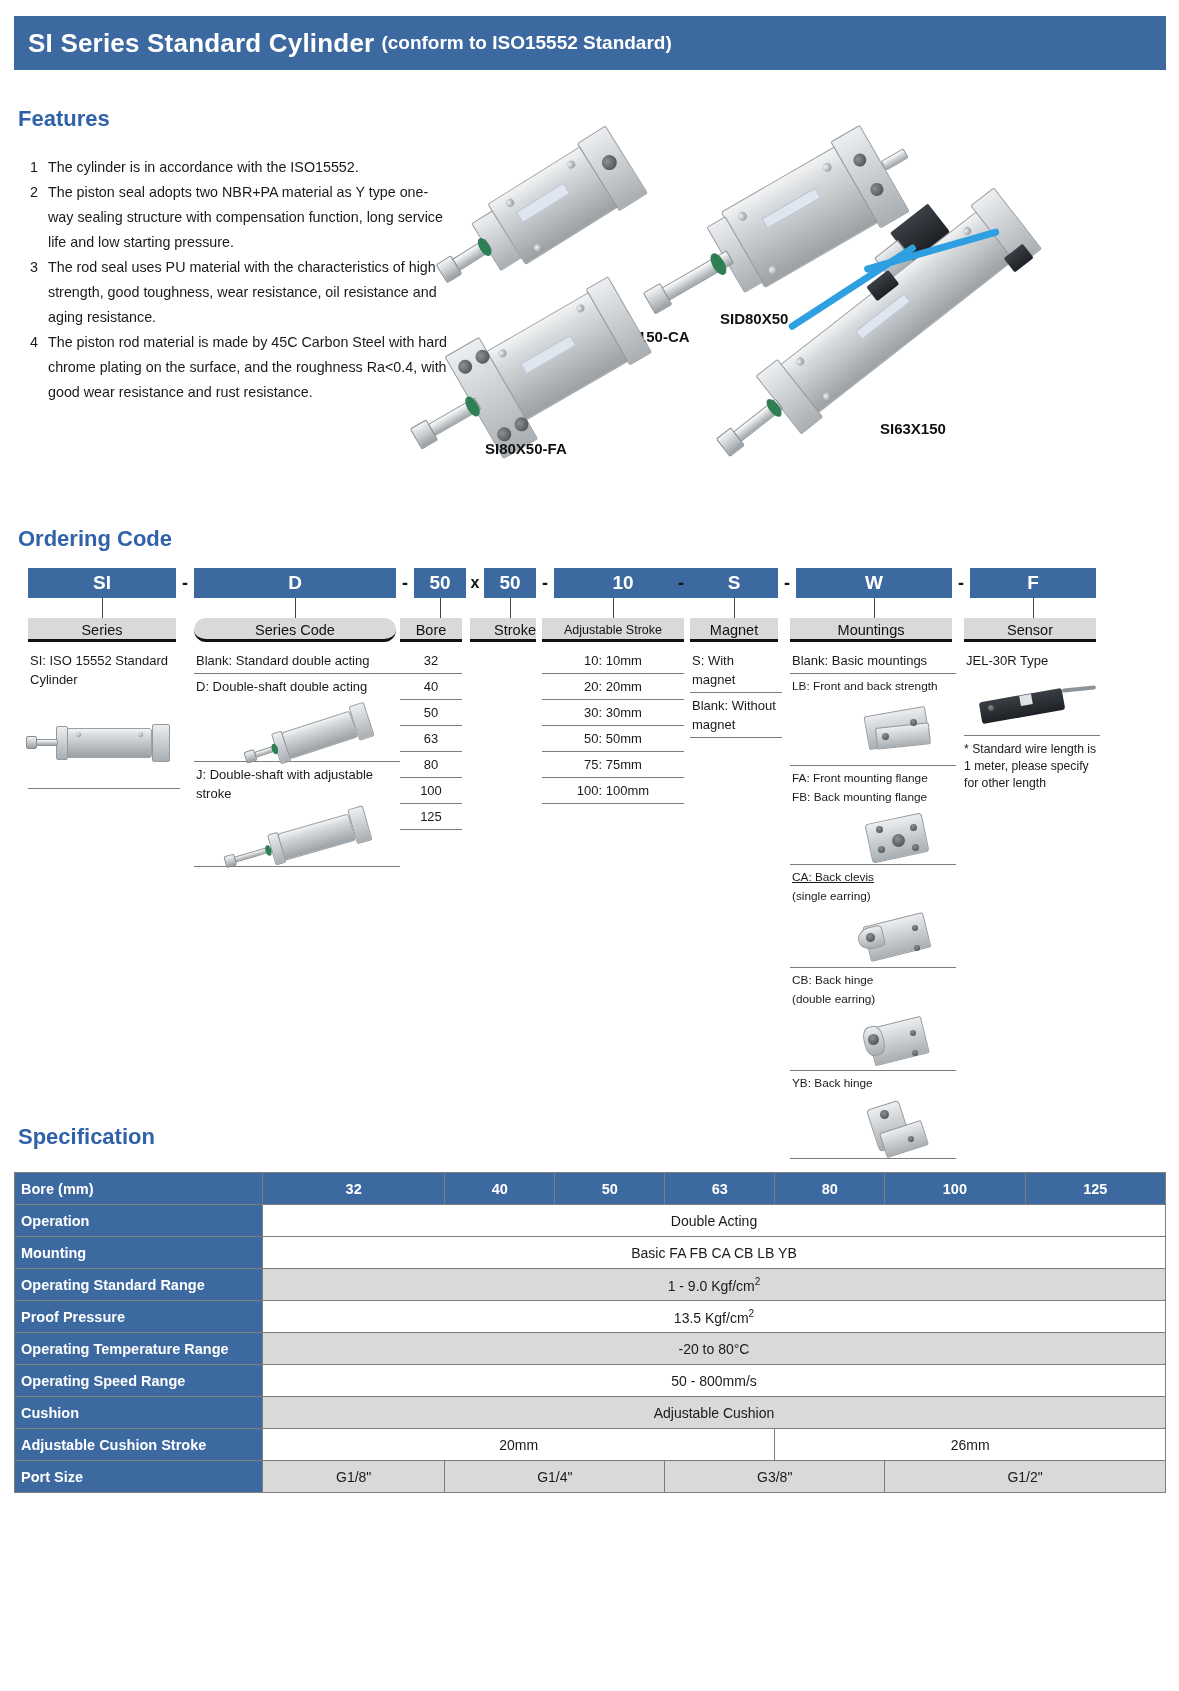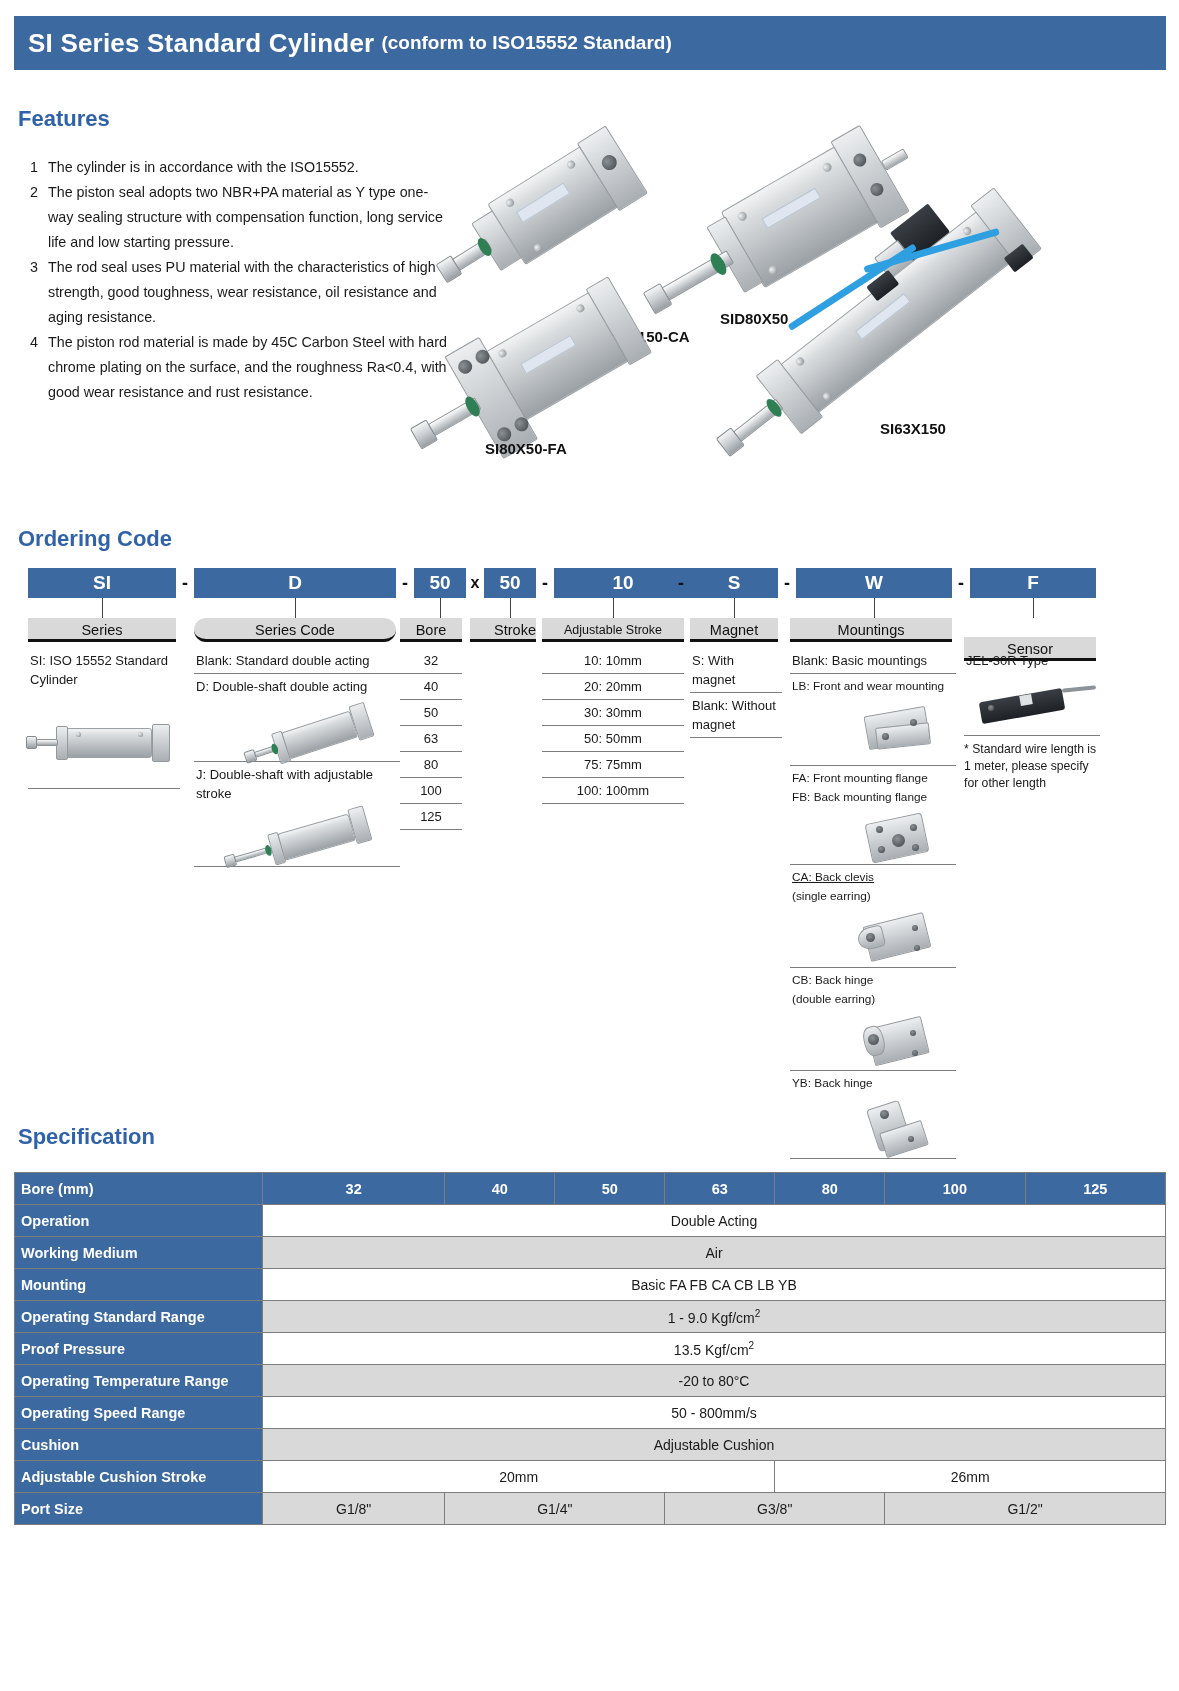--- a/index.html
+++ b/index.html
@@ -357,21 +357,21 @@
   <div class="leader" style="left:860px; top:30px; height:20px;"></div>
   <div class="leader" style="left:1019px; top:30px; height:20px;"></div>
 
   <div class="cat-cell" style="left:14px;  top:50px; width:148px;">Series</div>
   <div class="cat-cell" style="left:180px; top:50px; width:202px;border-radius:12px;">Series Code</div>
   <div class="cat-cell" style="left:386px; top:50px; width:62px;">Bore</div>
   <div class="cat-cell" style="left:456px; top:50px; width:66px;text-align:right;">Stroke</div>
   <div class="cat-cell small" style="left:528px; top:50px; width:142px;">Adjustable Stroke</div>
   <div class="cat-cell" style="left:676px; top:50px; width:88px;">Magnet</div>
   <div class="cat-cell" style="left:776px; top:50px; width:162px;">Mountings</div>
-  <div class="cat-cell" style="left:950px; top:50px; width:132px;margin-top:19px;">Sensor</div>
+  <div class="cat-cell" style="left:950px; top:50px; width:132px;">Sensor</div>
 
   <div class="optlist" style="left:14px; top:80px; width:152px;">
     <div class="optrow noline" style="border-bottom:none;">SI: ISO 15552 Standard Cylinder</div>
     <div style="position:relative; height:96px;">
       <div class="cyl" style="left:16px; top:22px; width:130px; height:56px;">
         <div class="body-blk" style="left:22px; top:14px; width:86px; height:30px;"></div>
         <div class="cap-blk" style="left:108px; top:10px; width:18px; height:38px;"></div>
         <div class="cap-blk" style="left:12px; top:12px; width:12px; height:34px;"></div>
         <div class="rod" style="left:-8px; top:25px; width:22px; height:7px;"></div>
         <div class="nut" style="left:-18px; top:22px; width:11px; height:13px;"></div>
@@ -429,21 +429,21 @@
     <div class="optrow center">100: 100mm</div>
   </div>
 
   <div class="optlist" style="left:676px; top:80px; width:92px;">
     <div class="optrow">S: With magnet</div>
     <div class="optrow" style="min-height:44px;">Blank: Without magnet</div>
   </div>
 
   <div class="optlist" style="left:776px; top:80px; width:166px;">
     <div class="optrow">Blank: Basic mountings</div>
-    <div class="optrow small" style="border-bottom:none;">LB: Front and wear mounting</div>
+    <div class="optrow small" style="border-bottom:none;">LB: Front and back strength</div>
     <div style="position:relative; height:66px;">
       <div class="cap-blk" style="left:76px; top:12px; width:62px; height:34px; transform:rotate(-10deg);"></div>
       <div class="cap-blk" style="left:86px; top:26px; width:54px; height:22px; transform:rotate(-6deg);"></div>
       <div class="hole" style="left:120px; top:20px; width:7px; height:7px;"></div>
       <div class="hole" style="left:92px; top:34px; width:7px; height:7px;"></div>
     </div>
     <div style="border-top:1px solid #7d7d7d;"></div>
     <div class="optrow small" style="border-bottom:none; padding-bottom:0;">FA: Front mounting flange</div>
     <div class="optrow small" style="border-bottom:none; padding-top:0;">FB: Back mounting flange</div>
     <div style="position:relative; height:54px;">
@@ -511,24 +511,20 @@
     <th class="borehdr">80</th>
     <th class="borehdr">100</th>
     <th class="borehdr">125</th>
   </tr>
 
   <tr>
     <td class="rowhead">Operation</td>
     <td class="val" colspan="7">Double Acting</td>
   </tr>
 
-  <tr class="alt">
-    <td class="rowhead">Working Medium</td>
-    <td class="val" colspan="7">Air</td>
-  </tr>
 
   <tr>
     <td class="rowhead">Mounting</td>
     <td class="val" colspan="7">Basic   FA   FB   CA   CB   LB   YB</td>
   </tr>
 
   <tr class="alt">
     <td class="rowhead">Operating Standard Range</td>
     <td class="val" colspan="7">
       <span>1 - 9.0 Kgf/cm</span><sup>2</sup>

